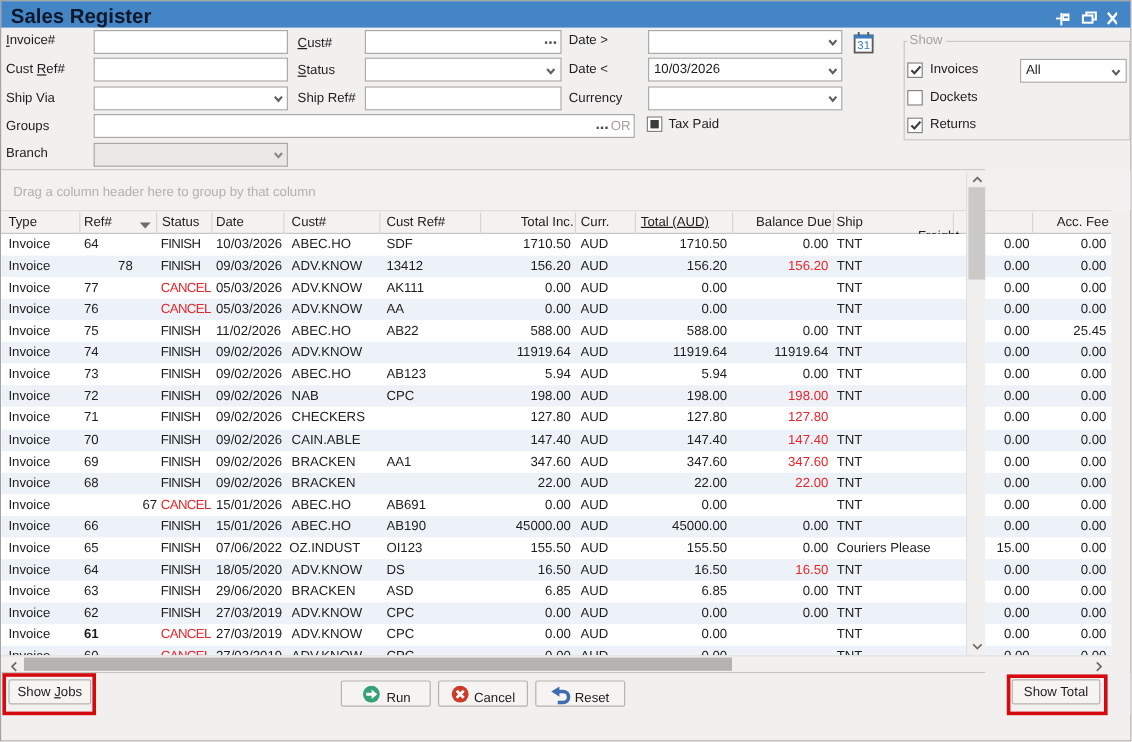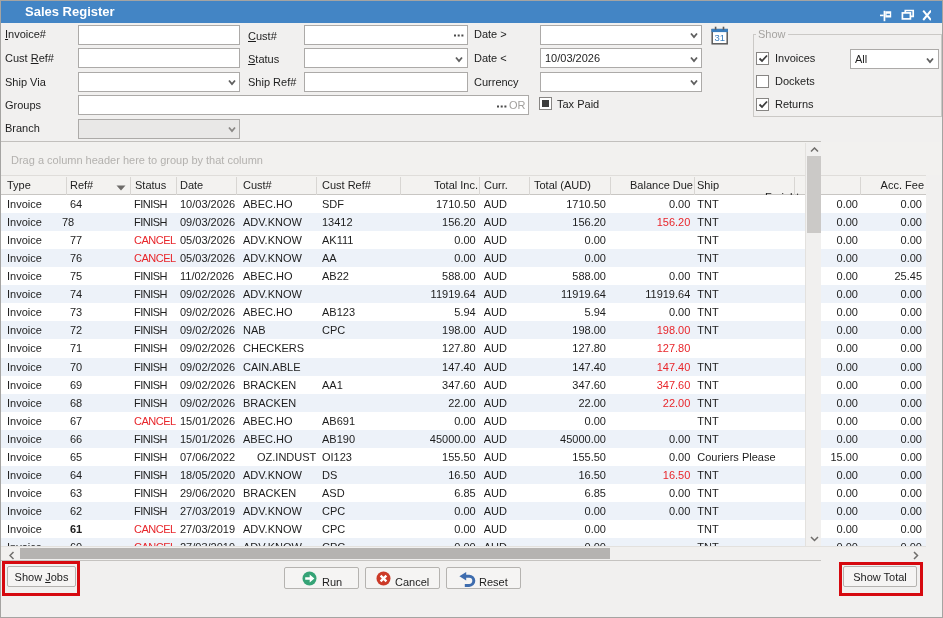--- a/index.html
+++ b/index.html
@@ -1,20 +1,20 @@
 <!DOCTYPE html>
 <html><head>
 <meta charset="utf-8">
 <style>
 * { margin:0; padding:0; box-sizing:border-box; }
 html,body { width:943px; height:618px; overflow:hidden; }
 body { font-family:"Liberation Sans", sans-serif; font-size:11px; color:#1d1d1d; background:#f1f0ef; position:relative; }
 .win { position:absolute; left:0; top:0; width:943px; height:618px; border:1px solid #a5a4a2; }
 .titlebar { position:absolute; left:0; top:0; width:941px; height:22px; background:#4385c5; }
-.title { position:absolute; left:24px; top:3px; font-size:13px; font-weight:bold; color:#ffffff; }
+.title { position:absolute; left:8px; top:3px; font-size:17px; font-weight:bold; color:#0f172a; }
 .tbicons { position:absolute; right:8px; top:5px; }
 .lbl { position:absolute; height:14px; }
 .inp { position:absolute; height:20px; background:#fff; border:1px solid #acaaa8; }
 .combo { position:absolute; height:20px; background:#fff; border:1px solid #acaaa8; }
 .chev { position:absolute; width:9px; height:6px; }
 .chev svg { display:block; }
 .cb { position:absolute; width:13px; height:13px; background:#fff; border:1px solid #878583; }
 .tick { position:absolute; left:1px; top:0px; }
 .gb { position:absolute; border:1px solid #cbc9c6; }
 .gbt { position:absolute; top:-7px; left:2px; padding:0 2px; color:#a5a3a0; background:#f1f0ef; }
@@ -191,21 +191,21 @@
       <div class="hc" style="left:179px;">Date</div>
       <div class="hsep" style="left:235px;"></div>
       <div class="hc" style="left:242px;">Cust#</div>
       <div class="hsep" style="left:315px;"></div>
       <div class="hc" style="left:321px;">Cust Ref#</div>
       <div class="hsep" style="left:399px;"></div>
       <div class="hc" style="left:400px;width:77px;text-align:right;">Total Inc.</div>
       <div class="hsep" style="left:478px;"></div>
       <div class="hc" style="left:483px;">Curr.</div>
       <div class="hsep" style="left:528px;"></div>
-      <div class="hc" style="left:533px;">Total (AUD)</div>
+      <div class="hc" style="left:533px;text-decoration:underline;">Total (AUD)</div>
       <div class="hsep" style="left:609px;"></div>
       <div class="hc" style="left:610px;width:82px;text-align:right;">Balance Due</div>
       <div class="hsep" style="left:693px;"></div>
       <div class="hc" style="left:696px;">Ship</div>
       <div class="hsep" style="left:793px;"></div>
       <div class="hc" style="left:764px;width:63px;margin-top:12px;">Freight</div>
       <div class="hsep" style="left:859px;"></div>
       <div class="hc" style="left:860px;width:63px;text-align:right;">Acc. Fee</div>
     </div>
     <div class="rowsarea">
@@ -219,21 +219,21 @@
           <div class="c" style="left:400px;width:74.7px;text-align:right;color:#1d1d1d;">1710.50</div>
           <div class="c" style="left:482.7px;width:46px;color:#1d1d1d;">AUD</div>
           <div class="c" style="left:528.8px;width:76.2px;text-align:right;color:#1d1d1d;">1710.50</div>
           <div class="c" style="left:610px;width:79.3px;text-align:right;color:#1d1d1d;">0.00</div>
           <div class="c" style="left:696.3px;width:97.7px;color:#1d1d1d;">TNT</div>
           <div class="c" style="left:794px;width:63px;text-align:right;color:#1d1d1d;">0.00</div>
           <div class="c" style="left:860px;width:61px;text-align:right;color:#1d1d1d;">0.00</div>
         </div>
 <div class="row odd" style="top:18.1px">
           <div class="c" style="left:6px;width:60px;color:#1d1d1d;">Invoice</div>
-          <div class="c" style="left:61px;width:61px;color:#1d1d1d;">78</div>
+          <div class="c" style="left:73px;width:61px;color:#1d1d1d;text-align:center;">78</div>
           <div class="c" style="left:133px;width:43px;color:#1d1d1d;letter-spacing:-0.5px;">FINISH</div>
           <div class="c" style="left:179px;width:57px;color:#1d1d1d;">09/03/2026</div>
           <div class="c" style="left:242px;width:74px;color:#1d1d1d;">ADV.KNOW</div>
           <div class="c" style="left:321px;width:79px;color:#1d1d1d;">13412</div>
           <div class="c" style="left:400px;width:74.7px;text-align:right;color:#1d1d1d;">156.20</div>
           <div class="c" style="left:482.7px;width:46px;color:#1d1d1d;">AUD</div>
           <div class="c" style="left:528.8px;width:76.2px;text-align:right;color:#1d1d1d;">156.20</div>
           <div class="c" style="left:610px;width:79.3px;text-align:right;color:#e8262b;">156.20</div>
           <div class="c" style="left:696.3px;width:97.7px;color:#1d1d1d;">TNT</div>
           <div class="c" style="left:794px;width:63px;text-align:right;color:#1d1d1d;">0.00</div>
@@ -377,21 +377,21 @@
           <div class="c" style="left:400px;width:74.7px;text-align:right;color:#1d1d1d;">22.00</div>
           <div class="c" style="left:482.7px;width:46px;color:#1d1d1d;">AUD</div>
           <div class="c" style="left:528.8px;width:76.2px;text-align:right;color:#1d1d1d;">22.00</div>
           <div class="c" style="left:610px;width:79.3px;text-align:right;color:#e8262b;">22.00</div>
           <div class="c" style="left:696.3px;width:97.7px;color:#1d1d1d;">TNT</div>
           <div class="c" style="left:794px;width:63px;text-align:right;color:#1d1d1d;">0.00</div>
           <div class="c" style="left:860px;width:61px;text-align:right;color:#1d1d1d;">0.00</div>
         </div>
 <div class="row" style="top:216.6px">
           <div class="c" style="left:6px;width:60px;color:#1d1d1d;">Invoice</div>
-          <div class="c" style="left:69px;width:61px;color:#1d1d1d;">67</div>
+          <div class="c" style="left:69px;width:61px;color:#1d1d1d;text-align:right;">67</div>
           <div class="c" style="left:133px;width:43px;color:#e8262b;letter-spacing:-0.5px;">CANCEL</div>
           <div class="c" style="left:179px;width:57px;color:#1d1d1d;">15/01/2026</div>
           <div class="c" style="left:242px;width:74px;color:#1d1d1d;">ABEC.HO</div>
           <div class="c" style="left:321px;width:79px;color:#1d1d1d;">AB691</div>
           <div class="c" style="left:400px;width:74.7px;text-align:right;color:#1d1d1d;">0.00</div>
           <div class="c" style="left:482.7px;width:46px;color:#1d1d1d;">AUD</div>
           <div class="c" style="left:528.8px;width:76.2px;text-align:right;color:#1d1d1d;">0.00</div>
           <div class="c" style="left:696.3px;width:97.7px;color:#1d1d1d;">TNT</div>
           <div class="c" style="left:794px;width:63px;text-align:right;color:#1d1d1d;">0.00</div>
           <div class="c" style="left:860px;width:61px;text-align:right;color:#1d1d1d;">0.00</div>
@@ -409,21 +409,21 @@
           <div class="c" style="left:610px;width:79.3px;text-align:right;color:#1d1d1d;">0.00</div>
           <div class="c" style="left:696.3px;width:97.7px;color:#1d1d1d;">TNT</div>
           <div class="c" style="left:794px;width:63px;text-align:right;color:#1d1d1d;">0.00</div>
           <div class="c" style="left:860px;width:61px;text-align:right;color:#1d1d1d;">0.00</div>
         </div>
 <div class="row" style="top:252.7px">
           <div class="c" style="left:6px;width:60px;color:#1d1d1d;">Invoice</div>
           <div class="c" style="left:69px;width:61px;color:#1d1d1d;">65</div>
           <div class="c" style="left:133px;width:43px;color:#1d1d1d;letter-spacing:-0.5px;">FINISH</div>
           <div class="c" style="left:179px;width:57px;color:#1d1d1d;">07/06/2022</div>
-          <div class="c" style="left:256px;width:74px;color:#1d1d1d;">OZ.INDUST</div>
+          <div class="c" style="left:240px;width:74px;color:#1d1d1d;">OZ.INDUST</div>
           <div class="c" style="left:321px;width:79px;color:#1d1d1d;">OI123</div>
           <div class="c" style="left:400px;width:74.7px;text-align:right;color:#1d1d1d;">155.50</div>
           <div class="c" style="left:482.7px;width:46px;color:#1d1d1d;">AUD</div>
           <div class="c" style="left:528.8px;width:76.2px;text-align:right;color:#1d1d1d;">155.50</div>
           <div class="c" style="left:610px;width:79.3px;text-align:right;color:#1d1d1d;">0.00</div>
           <div class="c" style="left:696.3px;width:97.7px;color:#1d1d1d;">Couriers Please</div>
           <div class="c" style="left:794px;width:63px;text-align:right;color:#1d1d1d;">15.00</div>
           <div class="c" style="left:860px;width:61px;text-align:right;color:#1d1d1d;">0.00</div>
         </div>
 <div class="row odd" style="top:270.8px">

